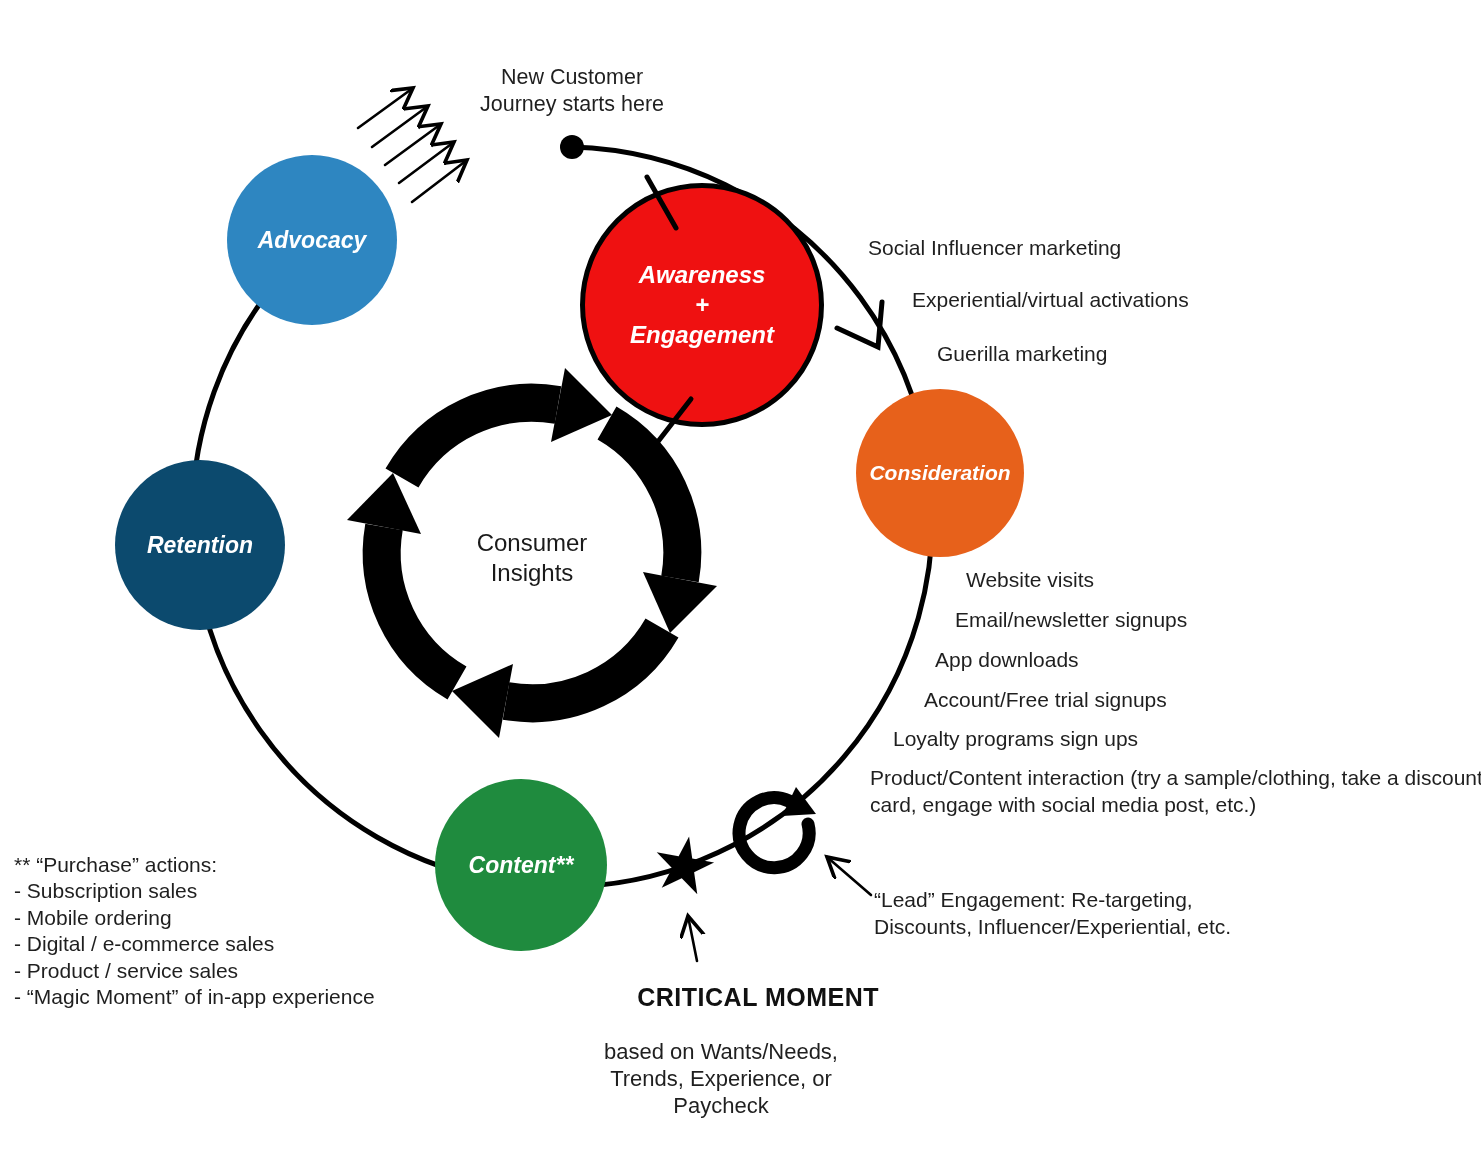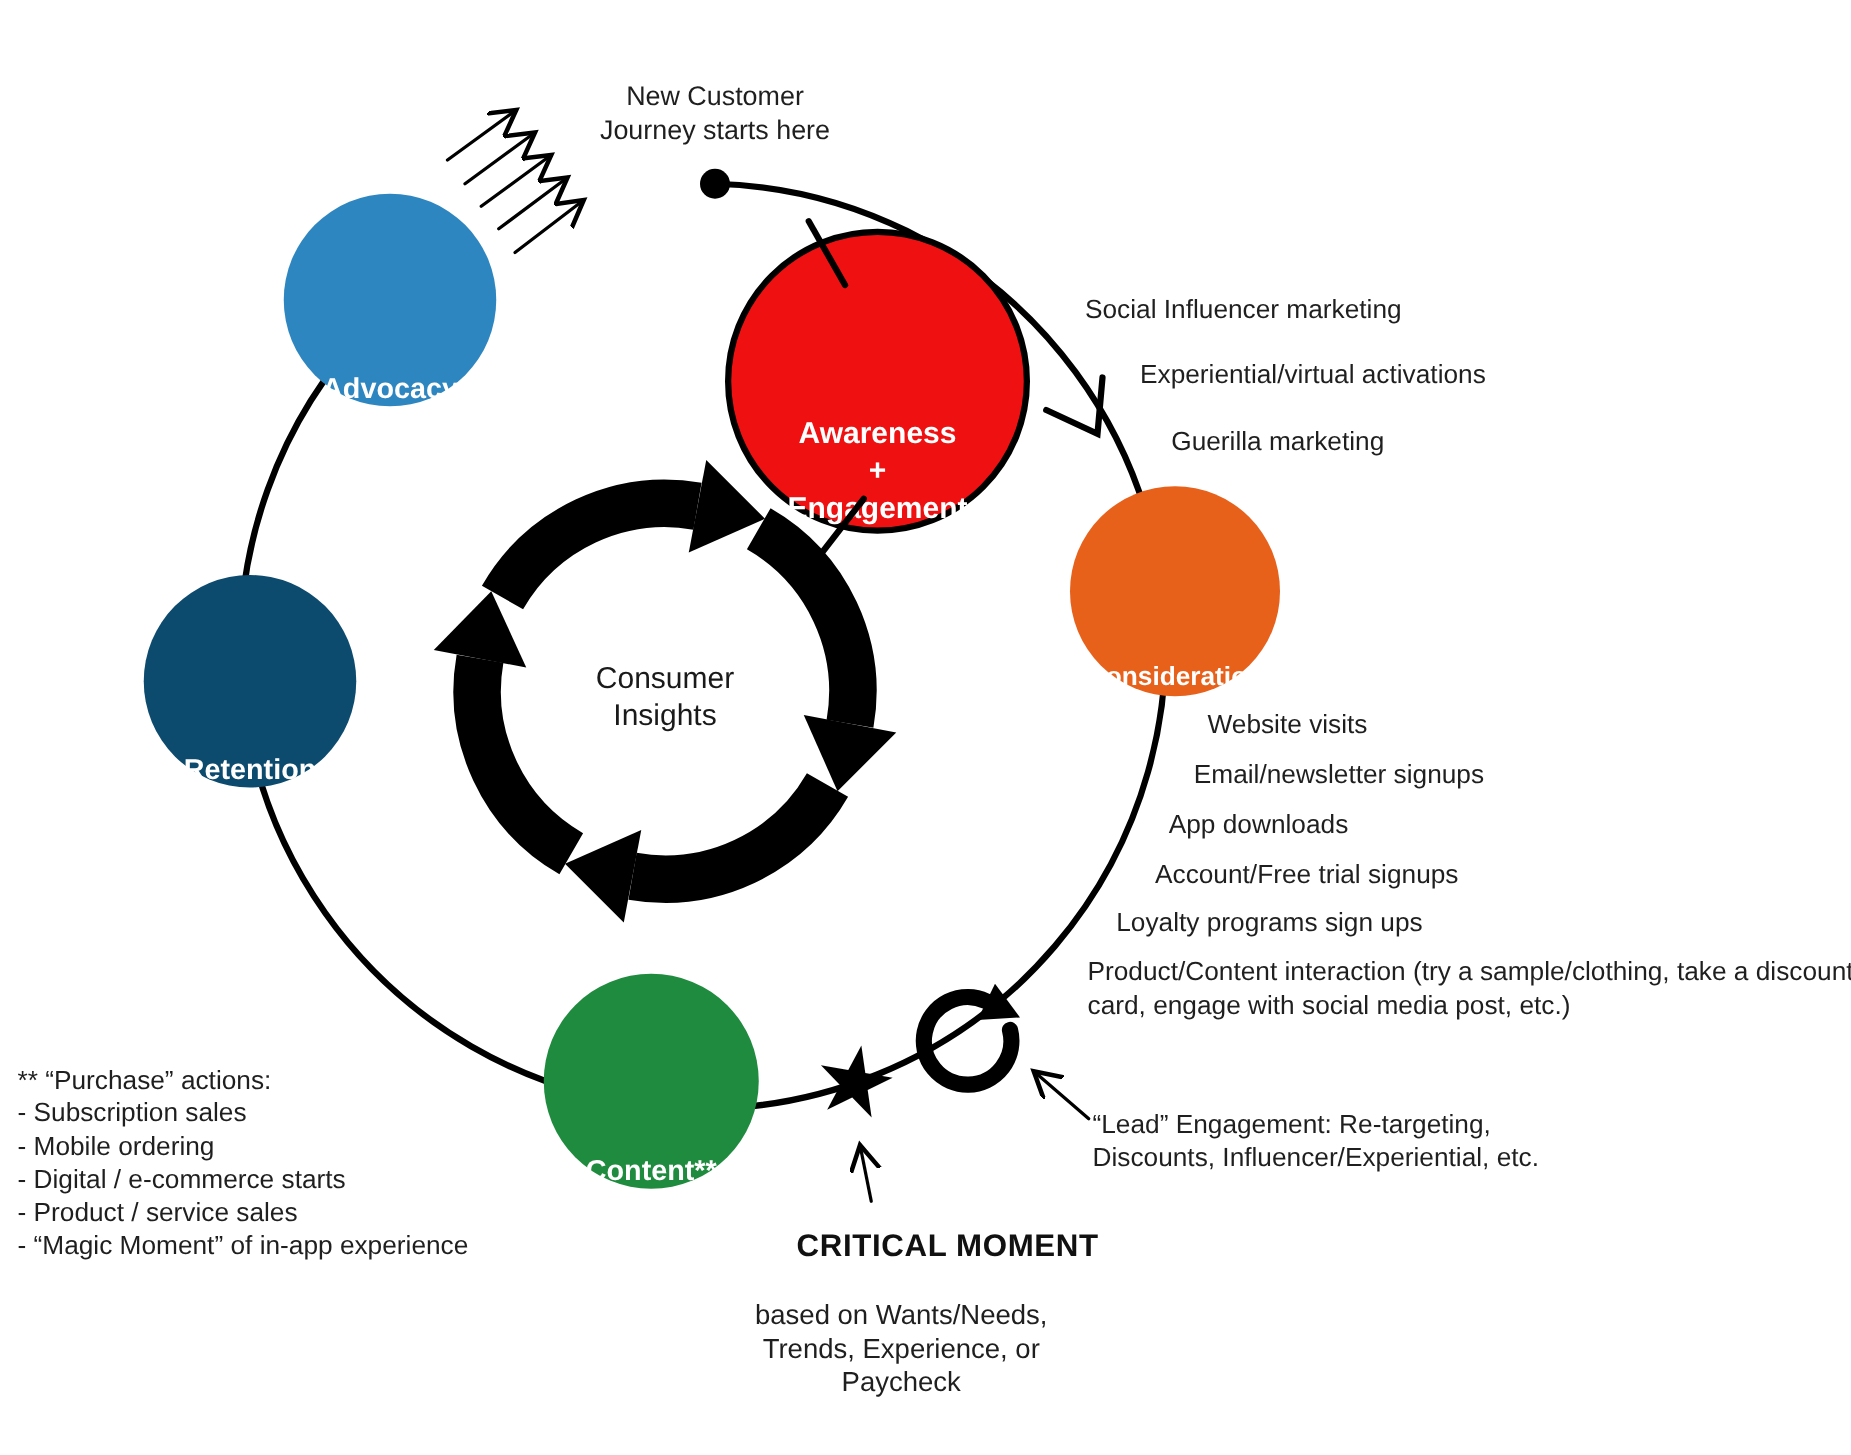--- a/index.html
+++ b/index.html
@@ -12,26 +12,27 @@
     font-family:"Liberation Sans", sans-serif;
     color:#1f1f1f;
   }
   svg.layer{position:absolute;left:0;top:0;width:1481px;height:1164px;}
   .z1{z-index:1;}
   .z3{z-index:3;}
   .stage{
     position:absolute;
     border-radius:50%;
     display:flex;
-    align-items:flex-end;
+    align-items:center;
     justify-content:center;
     text-align:center;
     color:#ffffff;
     font-weight:bold;
     z-index:2;
+    font-style:italic;
   }
   .stage .lbl{line-height:30px;}
   .stage-advocacy   {left:227px; top:155px; width:170px; height:170px; background:#2e86c1; font-size:23px;}
   .stage-awareness  {left:580px; top:183px; width:244px; height:244px; background:#ef1111; border:5px solid #000; box-sizing:border-box; font-size:24px;}
   .stage-consideration{left:856px; top:389px; width:168px; height:168px; background:#e7611b; font-size:21px;}
   .stage-retention  {left:115px; top:460px; width:170px; height:170px; background:#0c4a6e; font-size:23px;}
   .stage-purchase   {left:435px; top:779px; width:172px; height:172px; background:#1f8b3e; font-size:23px;}
   .txt{position:absolute; font-size:21px; color:#1f1f1f; white-space:nowrap; z-index:2;}
   .txt.wrap{white-space:normal;}
   .center-label{
@@ -120,21 +121,21 @@
   <div class="txt" style="left:955px; top:608px;">Email/newsletter signups</div>
   <div class="txt" style="left:935px; top:648px;">App downloads</div>
   <div class="txt" style="left:924px; top:688px;">Account/Free trial signups</div>
   <div class="txt" style="left:893px; top:727px;">Loyalty programs sign ups</div>
   <div class="txt wrap" style="left:870px; top:764px; width:618px; line-height:27px;">Product/Content interaction (try a sample/clothing, take a discount card, engage with social media post, etc.)</div>
 
   <div class="purchase-block">
     <div>** “Purchase” actions:</div>
     <div>- Subscription sales</div>
     <div>- Mobile ordering</div>
-    <div>- Digital / e-commerce starts</div>
+    <div>- Digital / e-commerce sales</div>
     <div>- Product / service sales</div>
     <div>- “Magic Moment” of in-app experience</div>
   </div>
 
   <div class="lead-note">
     <span>“Lead” Engagement: Re-targeting,</span><br>
     <span>Discounts, Influencer/Experiential, etc.</span>
   </div>
 
   <div class="critical-title">CRITICAL MOMENT</div>

